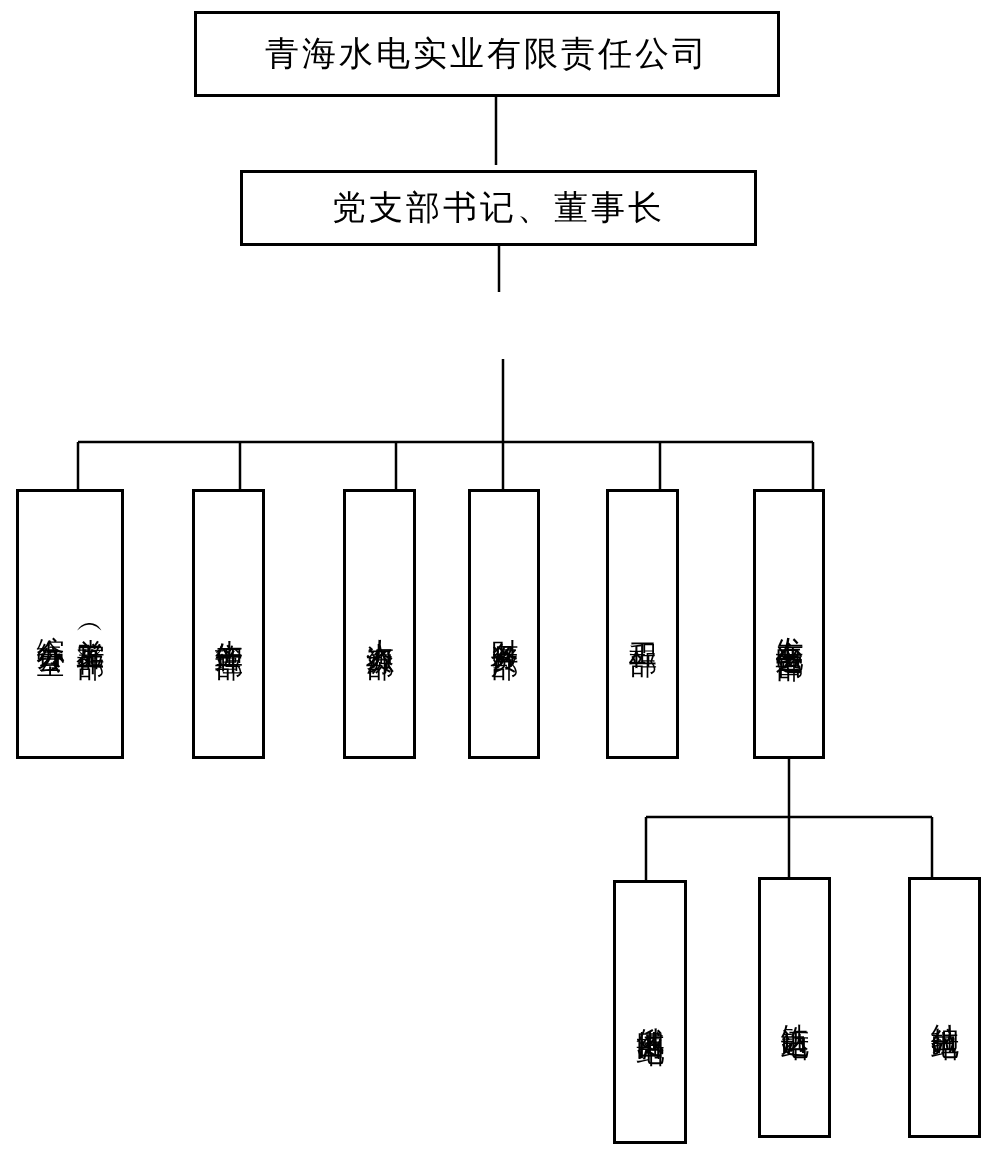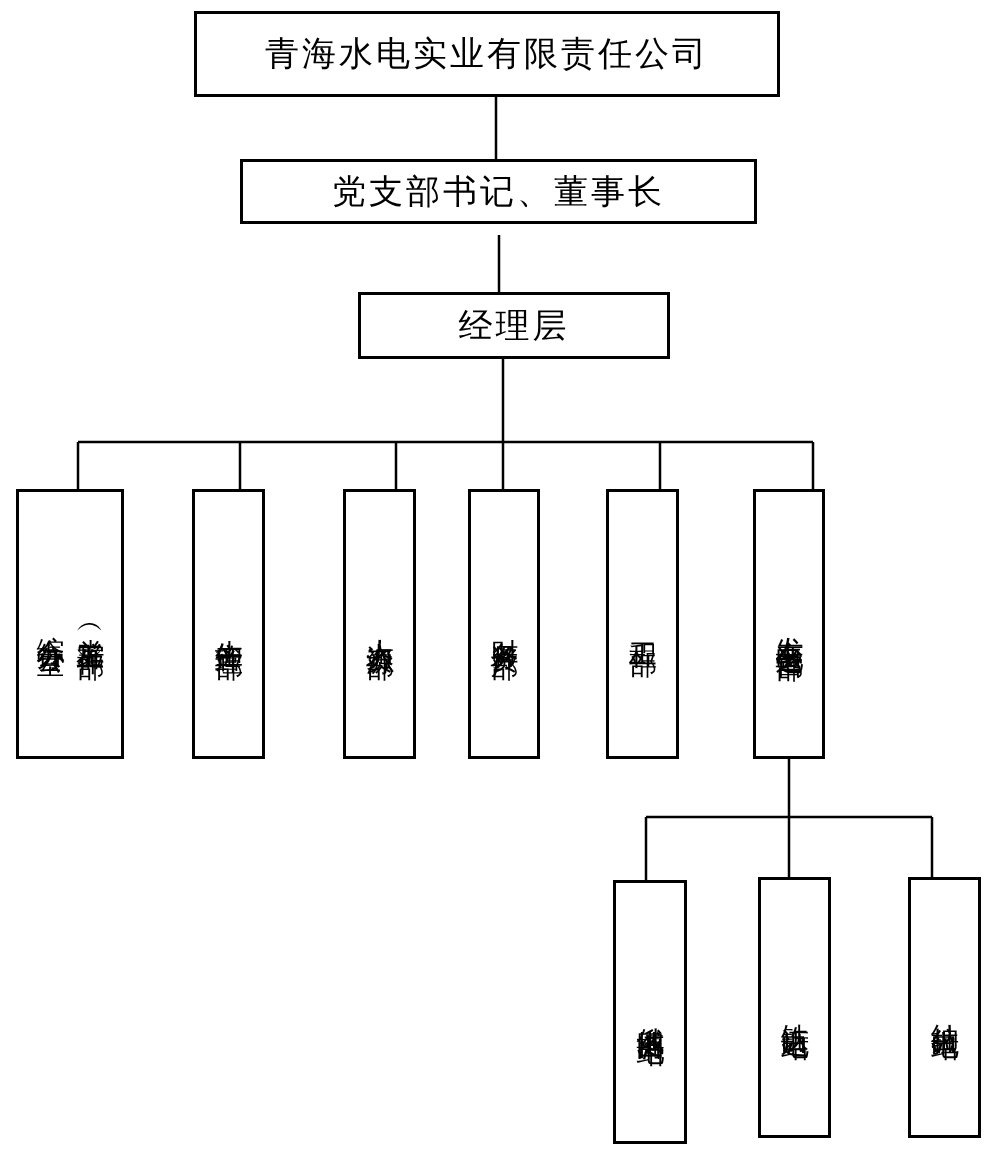--- a/index.html
+++ b/index.html
@@ -73,27 +73,24 @@
     <path d="M646 817 H932" stroke="#000" stroke-width="2.5" fill="none"></path>
     <path d="M646 817 V880" stroke="#000" stroke-width="2.5" fill="none"></path>
     <path d="M789 817 V880" stroke="#000" stroke-width="2.5" fill="none"></path>
     <path d="M932 817 V880" stroke="#000" stroke-width="2.5" fill="none"></path>
   </svg>
 
   <div class="box" style="left:194px; top:11px; width:586px; height:86px">
     <span class="htext">青海水电实业有限责任公司</span>
   </div>
 
-  <div class="box" style="left:240px; top:159px; width:517px; height:65px">
+  <div class="box" style="left:240px; top:170px; width:517px; height:76px">
     <span class="htext">党支部书记、董事长</span>
   </div>
 
-  <div class="box" style="left:358px; top:292px; width:312px; height:67px">
-    <span class="htext">经理层</span>
-  </div>
 
   <div class="box" style="left:16px; top:489px; width:108px; height:270px">
     <span class="vtext">
       <span class="vline">综合办公室</span>
       <span class="vline">（党群工作部）</span>
     </span>
   </div>
 
   <div class="box" style="left:192px; top:489px; width:73px; height:270px">
     <span class="vtext">生产管理部</span>

